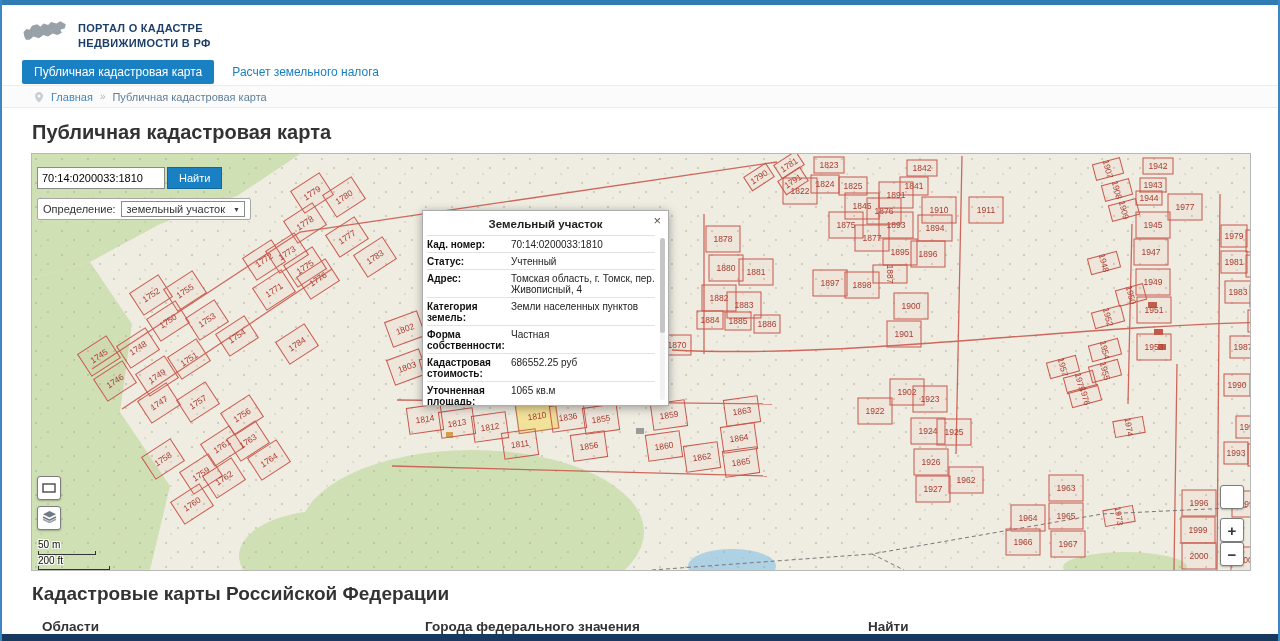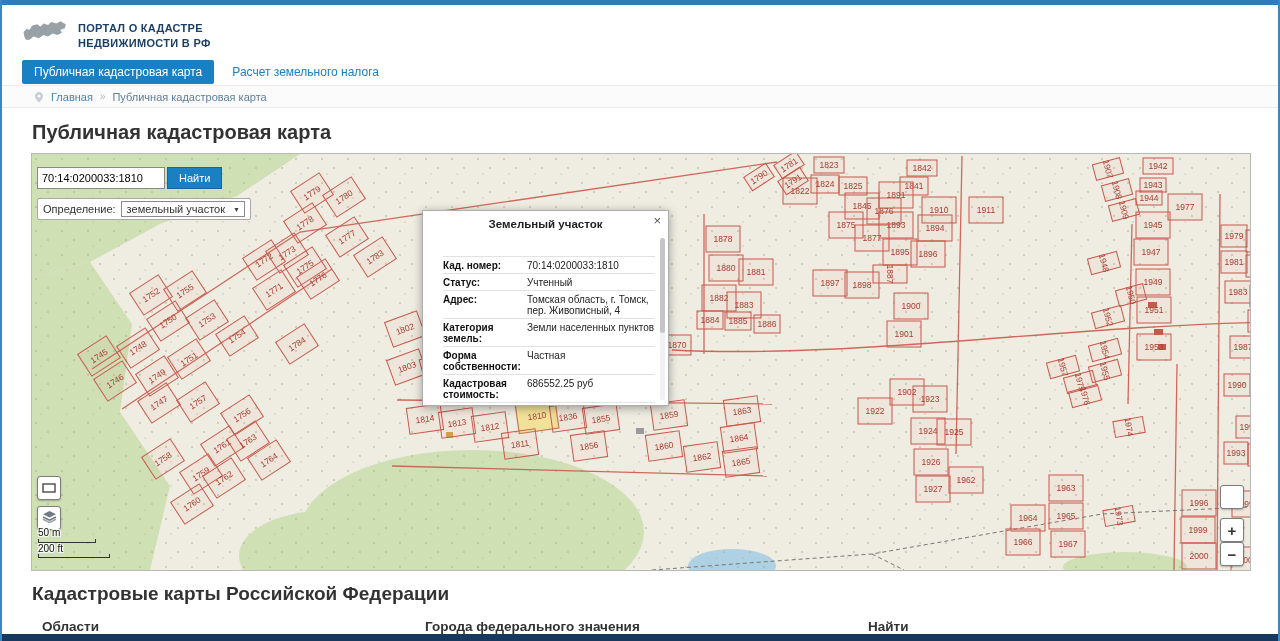--- a/index.html
+++ b/index.html
@@ -46,30 +46,30 @@
   
   .map-btn { position:absolute; width:24px; height:24px; background:#fff; border:1px solid #7d7d7d;
     border-radius:3px; display:flex; align-items:center; justify-content:center; cursor:pointer;
     box-shadow:0 1px 2px rgba(0,0,0,.25); z-index:5; }
   .btn-extent { left:5px; bottom:70px; }
   .btn-layers { left:5px; bottom:40px; }
   .btn-misc  { right:6px; bottom:61px; }
   .btn-zoom-in  { right:6px; bottom:28px; font-size:15px; font-weight:bold; color:#333; }
   .btn-zoom-out { right:6px; bottom:4px;  font-size:15px; font-weight:bold; color:#333; }
   
-  .scale { position:absolute; left:6px; bottom:12px; z-index:5; font-size:10px; color:#111;
+  .scale { position:absolute; left:6px; bottom:0; z-index:5; font-size:10px; color:#111;
     text-shadow:1px 1px 0 #fff,-1px -1px 0 #fff,1px -1px 0 #fff,-1px 1px 0 #fff; line-height:1.15; }
   .s-bar { border:1px solid #333; border-top:none; height:4px; }
   .s-bar.m { width:58px; } .s-bar.ft { width:72px; }
   
   .popup { position:absolute; left:390px; top:56px; width:247px; height:196px; background:#fff;
     border:1px solid #adadad; box-shadow:0 2px 9px rgba(0,0,0,.35); font-size:10px; z-index:10; overflow:hidden; }
   .popup-title { text-align:center; font-weight:bold; font-size:11.5px; color:#222; padding:7px 0 5px; }
   .popup-close { position:absolute; top:2px; right:7px; font-size:13px; color:#555; cursor:pointer; }
-  .popup-body { padding:0 13px 0 20px;margin-top:21px; }
+  .popup-body { padding:0 13px 0 4px; }
   .p-row { display:flex; border-top:1px solid #e2e2e2; padding:3px 0 2px; }
   .p-label { width:84px; flex:none; font-weight:bold; color:#111; padding-right:6px; }
   .p-value { flex:1; color:#222; }
   .popup-scrollbar { position:absolute; right:3px; top:27px; width:5px; height:162px; background:#f1f1f1; border-radius:3px; }
   .popup-scroll-thumb { width:5px; height:95px; background:#c6c6c6; border-radius:3px; cursor:pointer; }
   
   .foot-heading { font-size:19px; font-weight:bold; color:#333; margin:12px 0 0 30px; }
   .foot-cols { position:relative; height:26px; margin-top:14px; }
   .foot-col { position:absolute; top:0; font-size:13.5px; font-weight:bold; color:#333; }
   .foot-col.c1 { left:40px; } .foot-col.c2 { left:423px; } .foot-col.c3 { left:866px; }

